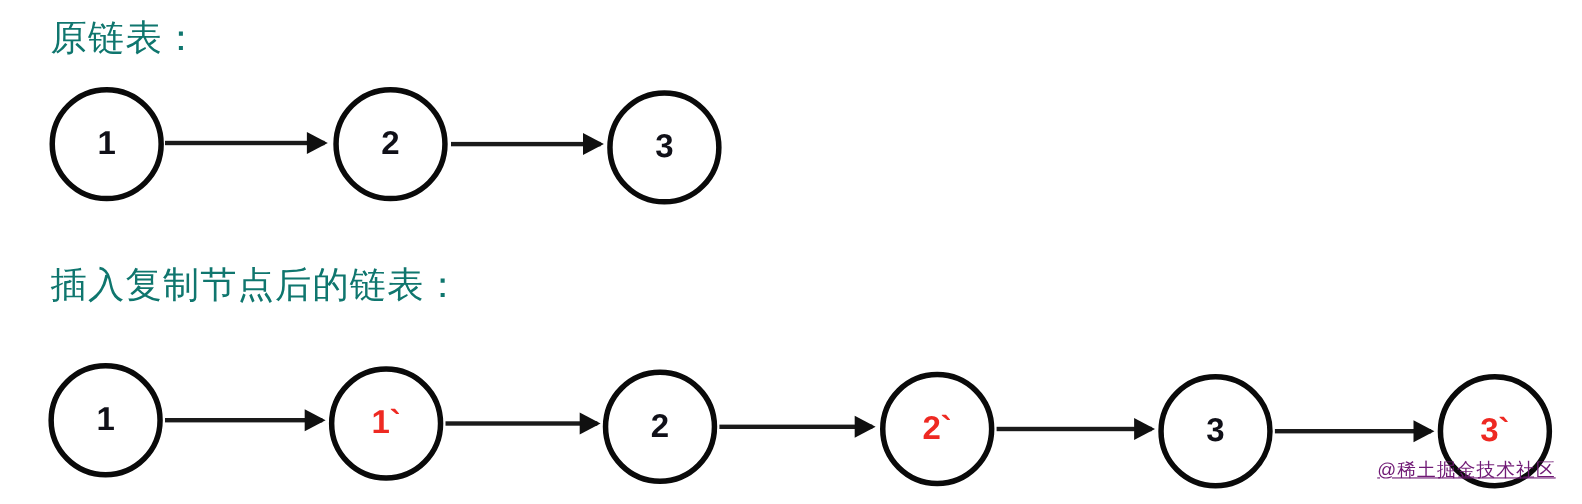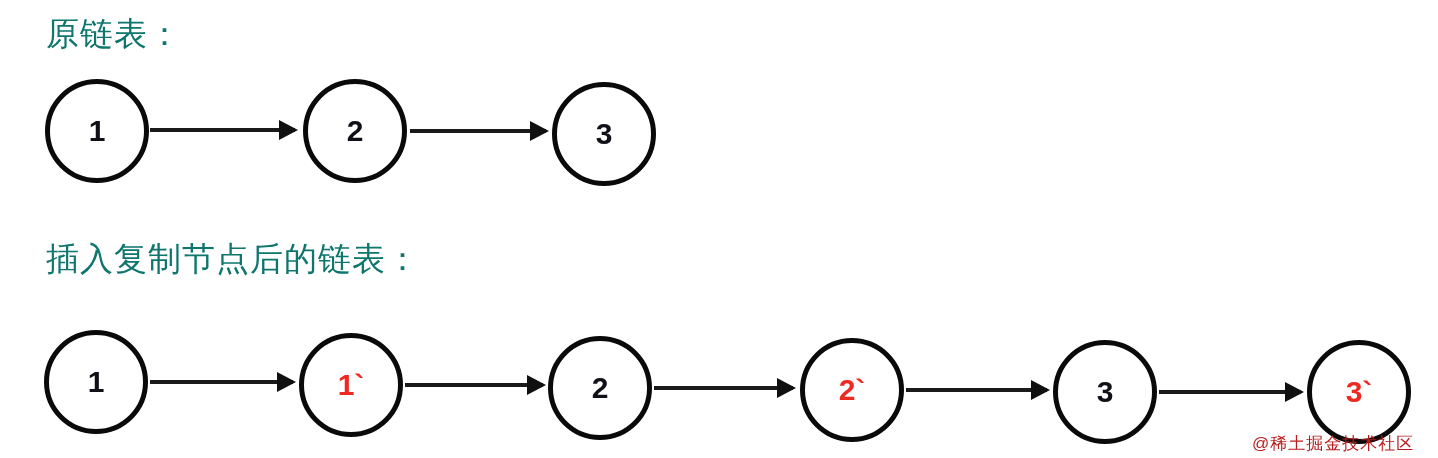--- a/index.html
+++ b/index.html
@@ -73,27 +73,28 @@
     transform: translateY(-50%);
     width: 0;
     height: 0;
     border-left: 19px solid #101010;
     border-top: 10px solid transparent;
     border-bottom: 10px solid transparent;
   }
   #watermark {
     position: absolute;
     left: 1252px;
-    top: 432px;
+    top: 416px;
     font-size: 17px;
-    color: #b91c1c;
+    color: #701a75;
     letter-spacing: 1px;
     white-space: nowrap;
     z-index: 5;
     user-select: none;
+    text-decoration: underline;
   }
 </style>
 </head>
 <body>
 
 <div id="canvas">
 
   <div class="section-label" id="label-original">原链表：</div>
 
   <div class="edge" style="left:150px; top:128px; width:145px;"></div>

